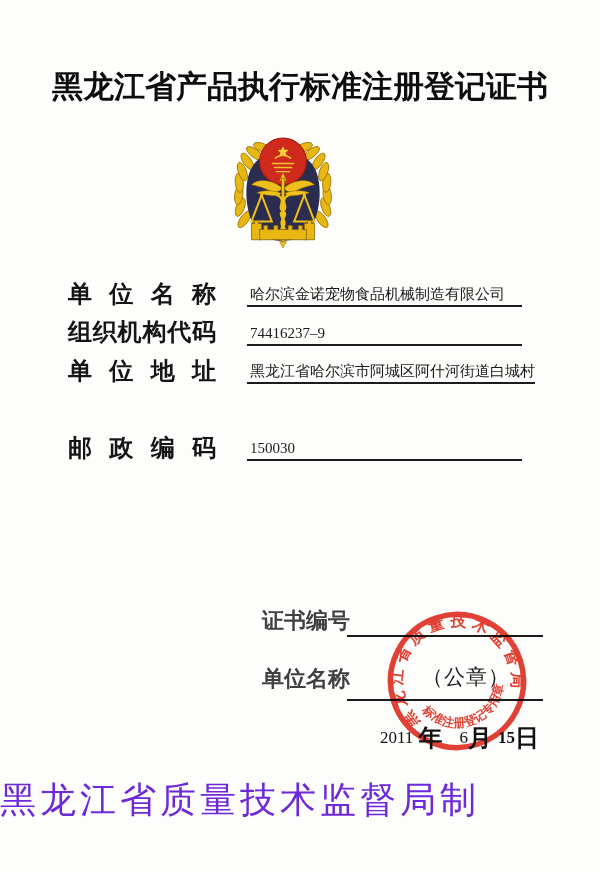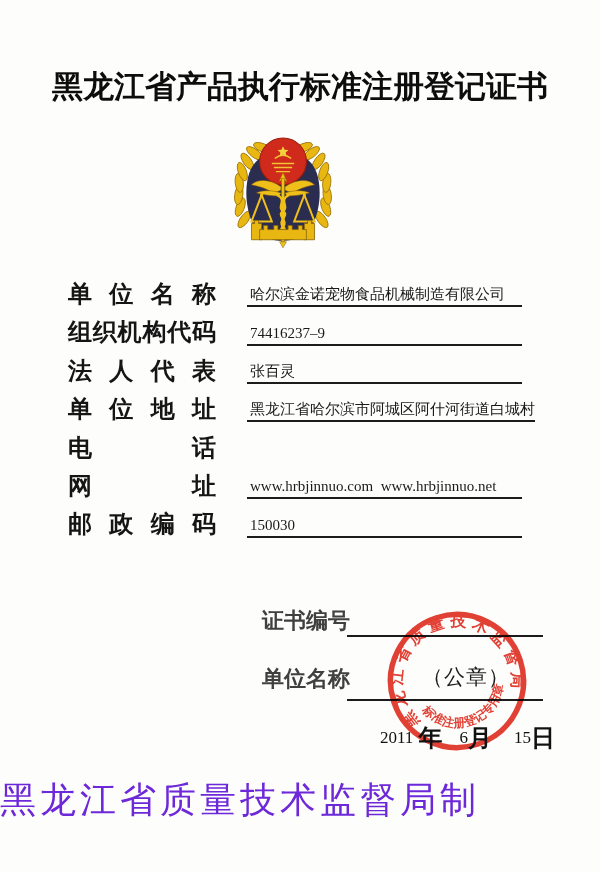--- a/index.html
+++ b/index.html
@@ -39,21 +39,21 @@
     font-size:21px;color:#1a1a1a;letter-spacing:1px;white-space:nowrap;margin-left:28px;
   }
   .seal{position:absolute;left:382px;top:606px;width:150px;height:150px;
         mix-blend-mode:multiply;opacity:.95;}
   .date{
     position:absolute;left:380px;top:722px;display:flex;align-items:center;
     color:#111;white-space:nowrap;
   }
   .date .num{font-size:17px;font-family:"Liberation Serif",serif;}
   .date .unit{font-size:24px;font-weight:bold;font-family:"Liberation Serif",serif;}
-  .u-year{margin-left:5px;} .n-month{margin-left:17px;} .n-day{margin-left:22px;}
+  .u-year{margin-left:5px;} .n-month{margin-left:17px;} .n-day{margin-left:6px;font-weight:bold;}
   .footer{
     position:absolute;top:776px;left:0;width:100%;text-align:left;
     font-size:36px;letter-spacing:4px;color:#6d28d9;white-space:nowrap;
     font-family:"Liberation Serif",serif;
   }
 </style>
 </head>
 <body>
 
 <div class="page">
@@ -124,33 +124,24 @@
   <div class="form">
     <div class="row">
       <div class="flabel">单位名称</div>
       <div class="fvalue">哈尔滨金诺宠物食品机械制造有限公司</div>
     </div>
     <div class="row">
       <div class="flabel">组织机构代码</div>
       <div class="fvalue">74416237–9</div>
     </div>
     <div class="row">
-      <div class="flabel">法人代表</div>
-      <div class="fvalue">张百灵</div>
-    </div>
-    <div class="row">
       <div class="flabel">单位地址</div>
       <div class="fvalue">黑龙江省哈尔滨市阿城区阿什河街道白城村</div>
     </div>
     <div class="row">
-      <div class="flabel">电话</div>
-    </div>
-    <div class="row">
-      <div class="flabel">网址</div>
-      <div class="fvalue">www.hrbjinnuo.com  www.hrbjinnuo.net</div>
     </div>
     <div class="row">
       <div class="flabel">邮政编码</div>
       <div class="fvalue">150030</div>
     </div>
   </div>
 
   <div class="small-label" style="top:606px;">证书编号</div>
   <div class="line" style="top:635px;"></div>
 

